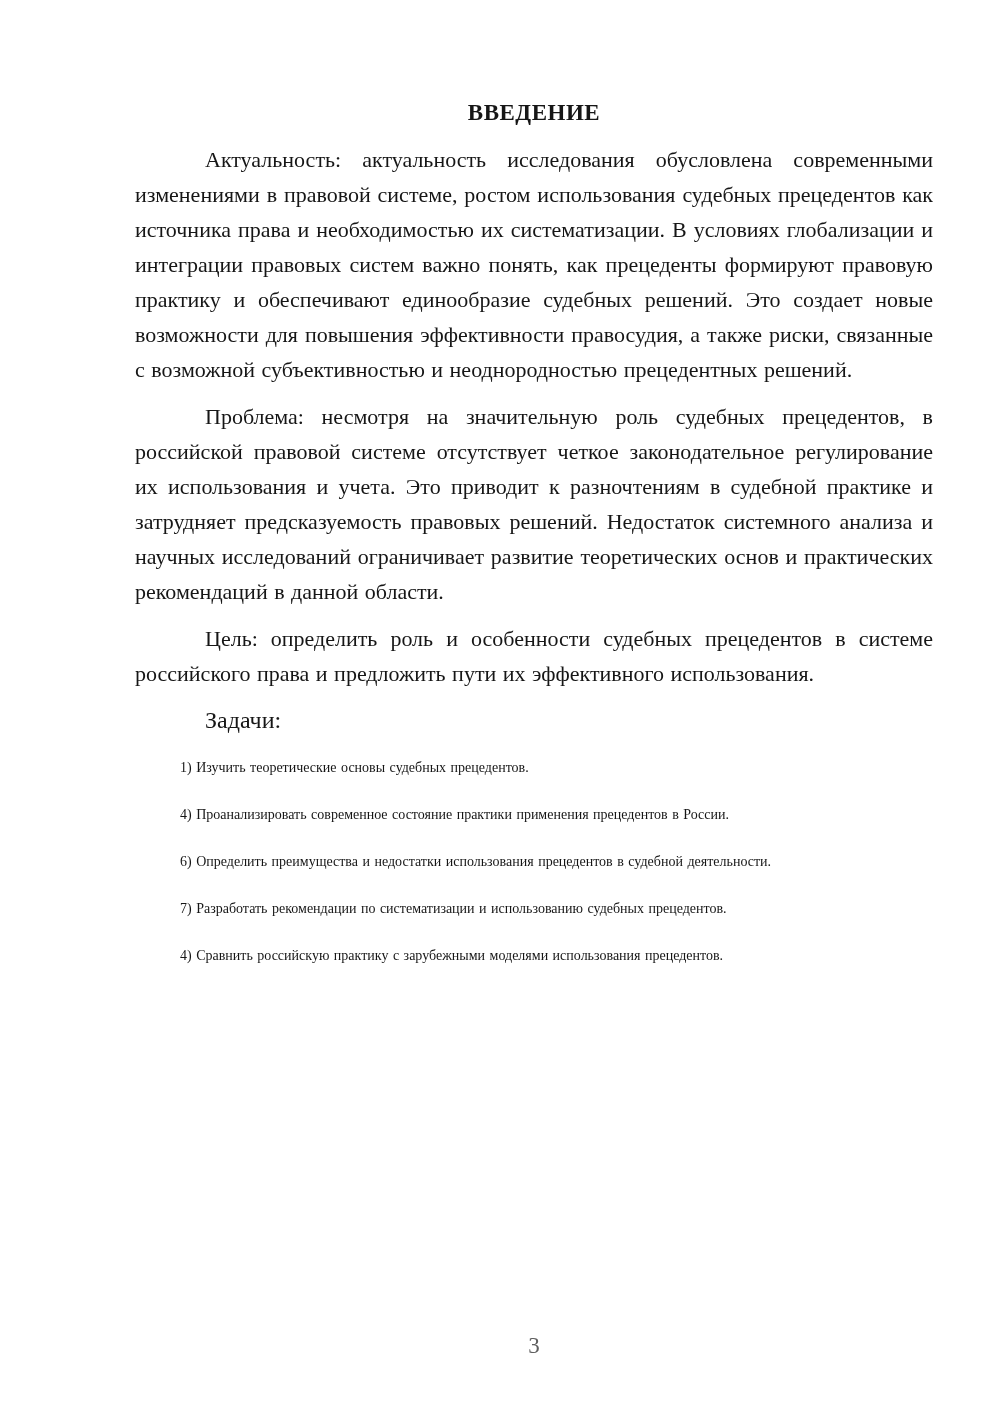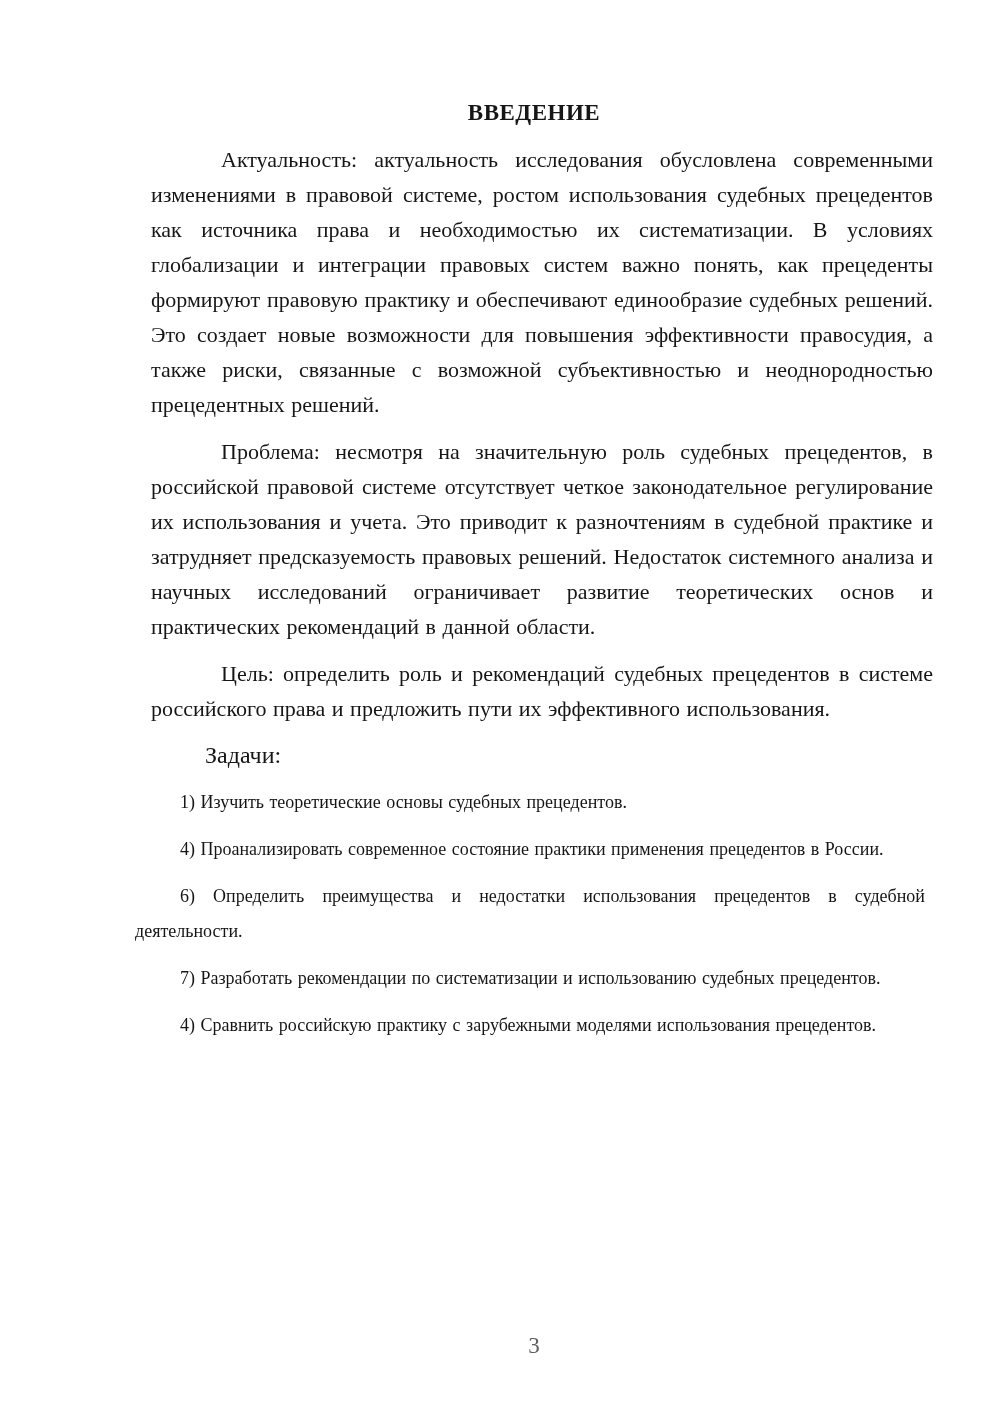--- a/index.html
+++ b/index.html
@@ -24,37 +24,37 @@
   }
   .doc-title {
     margin: 0 0 12px 0;
     font-size: 23px;
     font-weight: bold;
     line-height: 35px;
     text-align: center;
     letter-spacing: 0.5px;
   }
   .para {
-    margin: 0 0 12px 16px;
+    margin: 0 0 12px 0;
     font-size: 22px;
     line-height: 35px;
     text-align: justify;
     text-indent: 70px;
     word-spacing: 1px;
   }
   .tasks-heading {
     margin: 0 0 12px 0;
     font-size: 24px;
     line-height: 35px;
     text-align: left;
     text-indent: 70px;
   }
   .task {
     margin: 0 8px 12px 0;
-    font-size: 18px;
+    font-size: 14px;
     line-height: 35px;
     text-align: justify;
     text-indent: 45px;
     word-spacing: 1px;
   }
   .page-number {
     position: absolute;
     top: 1328px;
     left: 135px;
     width: 798px;
@@ -69,21 +69,21 @@
 
 <div class="page">
   <div class="content">
 
     <h1 class="doc-title">ВВЕДЕНИЕ</h1>
 
     <p class="para">Актуальность: актуальность исследования обусловлена современными изменениями в правовой системе, ростом использования судебных прецедентов как источника права и необходимостью их систематизации. В условиях глобализации и интеграции правовых систем важно понять, как прецеденты формируют правовую практику и обеспечивают единообразие судебных решений. Это создает новые возможности для повышения эффективности правосудия, а также риски, связанные с возможной субъективностью и неоднородностью прецедентных решений.</p>
 
     <p class="para">Проблема: несмотря на значительную роль судебных прецедентов, в российской правовой системе отсутствует четкое законодательное регулирование их использования и учета. Это приводит к разночтениям в судебной практике и затрудняет предсказуемость правовых решений. Недостаток системного анализа и научных исследований ограничивает развитие теоретических основ и практических рекомендаций в данной области.</p>
 
-    <p class="para">Цель: определить роль и рекомендаций судебных прецедентов в системе российского права и предложить пути их эффективного использования.</p>
+    <p class="para">Цель: определить роль и особенности судебных прецедентов в системе российского права и предложить пути их эффективного использования.</p>
 
     <p class="tasks-heading">Задачи:</p>
 
     <p class="task">1) Изучить теоретические основы судебных прецедентов.</p>
 
     <p class="task">4) Проанализировать современное состояние практики применения прецедентов в России.</p>
 
     <p class="task">6) Определить преимущества и недостатки использования прецедентов в судебной деятельности.</p>
 
     <p class="task">7) Разработать рекомендации по систематизации и использованию судебных прецедентов.</p>

